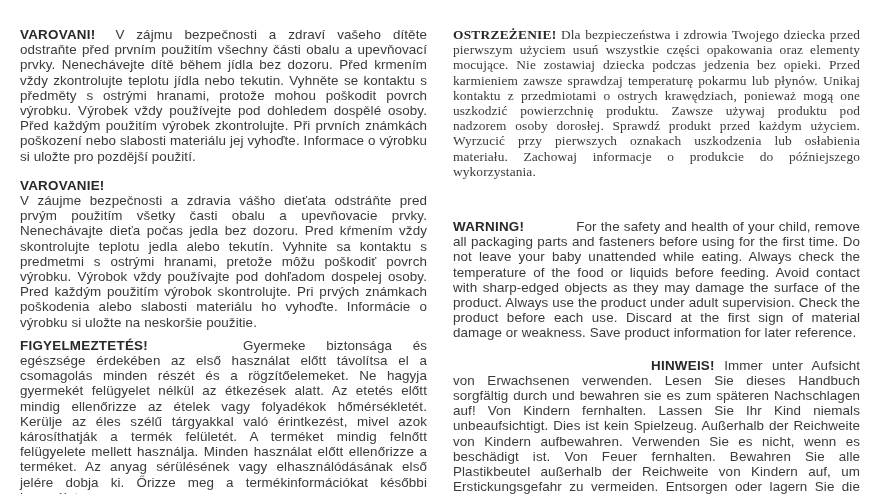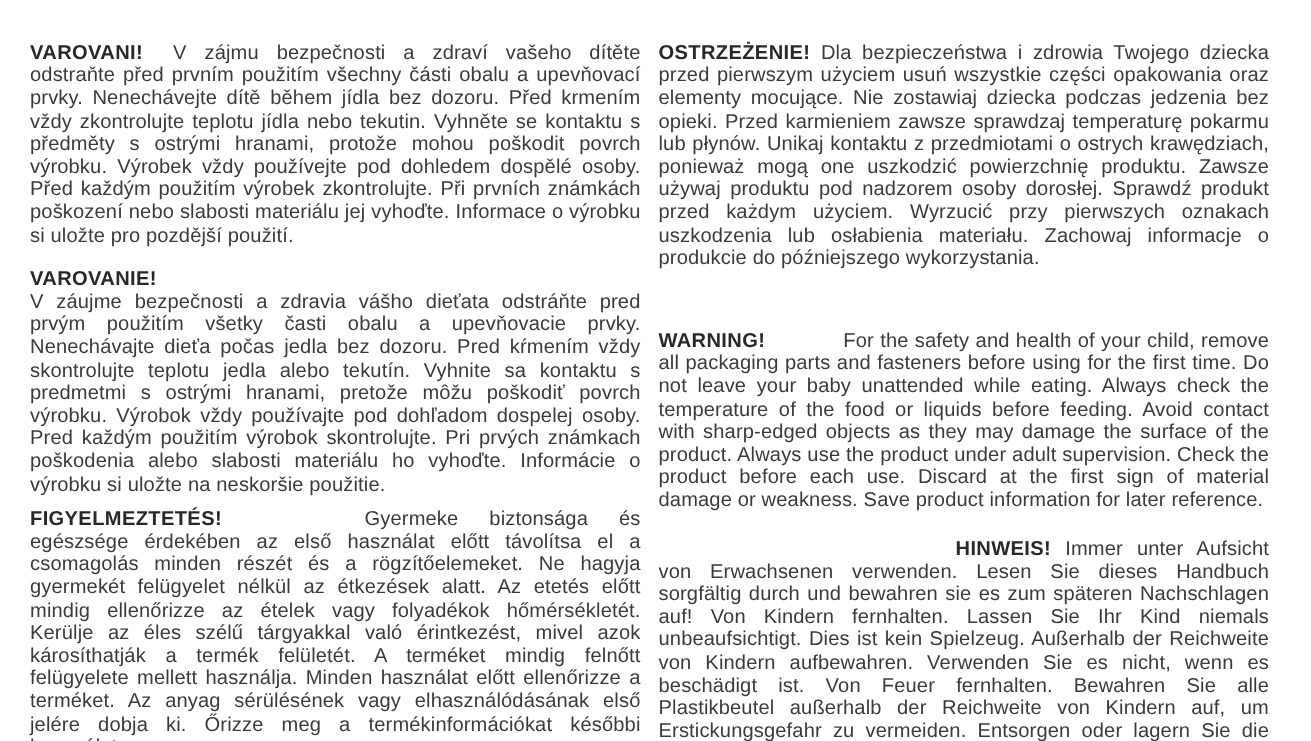--- a/index.html
+++ b/index.html
@@ -8,40 +8,40 @@
     background: #ffffff;
   }
   .page {
     position: relative;
     width: 874px;
     height: 494px;
     background: #ffffff;
     box-sizing: border-box;
     padding: 27px 14px 0 20px;
     display: flex;
-    gap: 12px;
+    gap: 26px;
     font-family: "Liberation Sans", sans-serif;
     color: #3a3a3a;
     overflow: hidden;
   }
   .col {
     flex: 0 0 407px;
     width: 407px;
   }
   p.sec {
     margin: 0;
     font-size: 13.4px;
     line-height: 15.2px;
     text-align: justify;
     letter-spacing: 0.1px;
     color: #3a3a3a;
   }
   p.sec-cs { margin-bottom: 14px; }
   p.sec-sk { margin-bottom: 8px; }
-  p.sec-pl { margin-bottom: 11px; }
+  p.sec-pl { margin-bottom: 11px; font-family: Liberation Serif, serif; }
   p.sec-en { margin-bottom: 17px; margin-top: 40px; }
   .hd {
     font-weight: bold;
     color: #282828;
     letter-spacing: 0.25px;
   }
   .hd-block { display: block; }
   .sp {
     display: inline-block;
     height: 1px;

